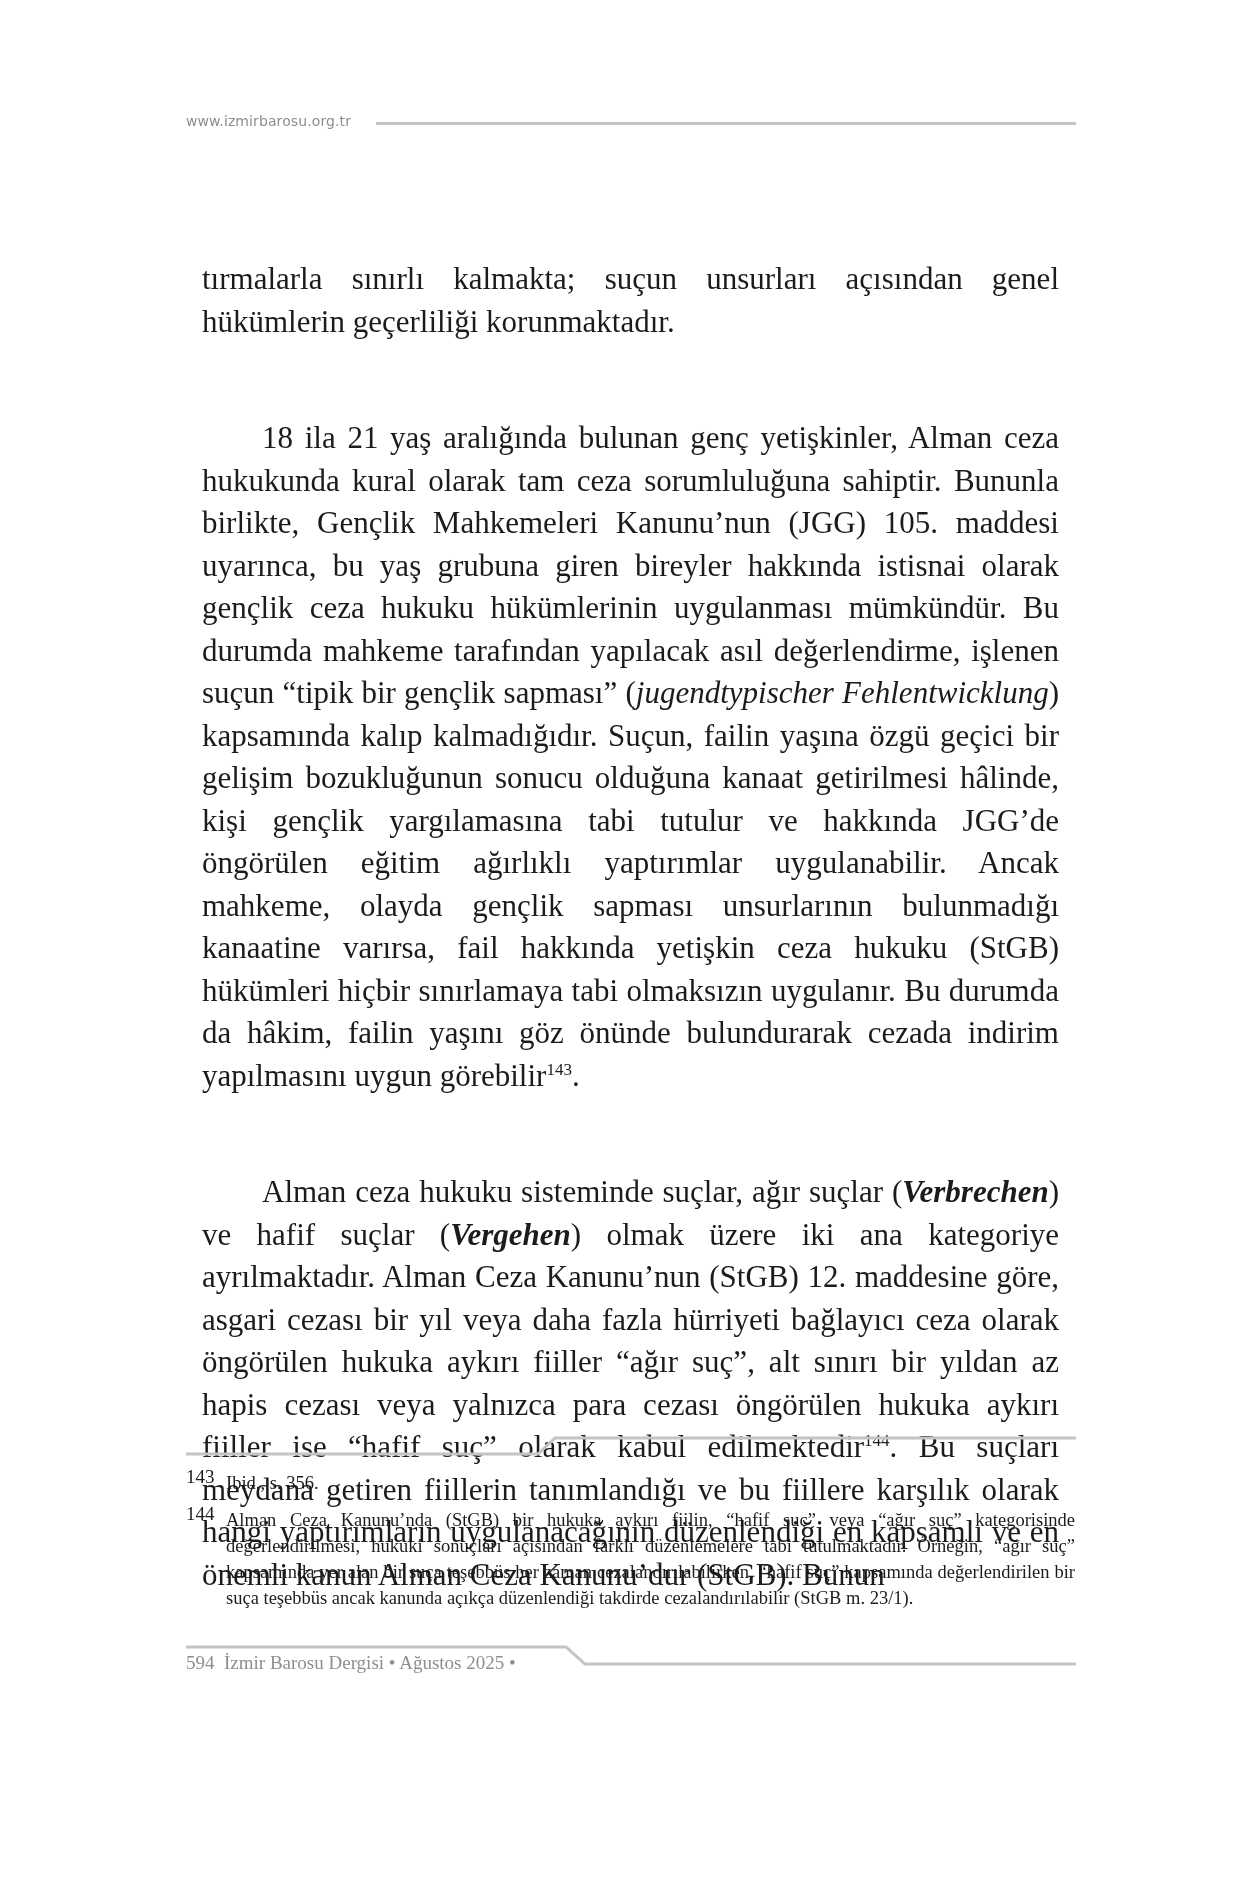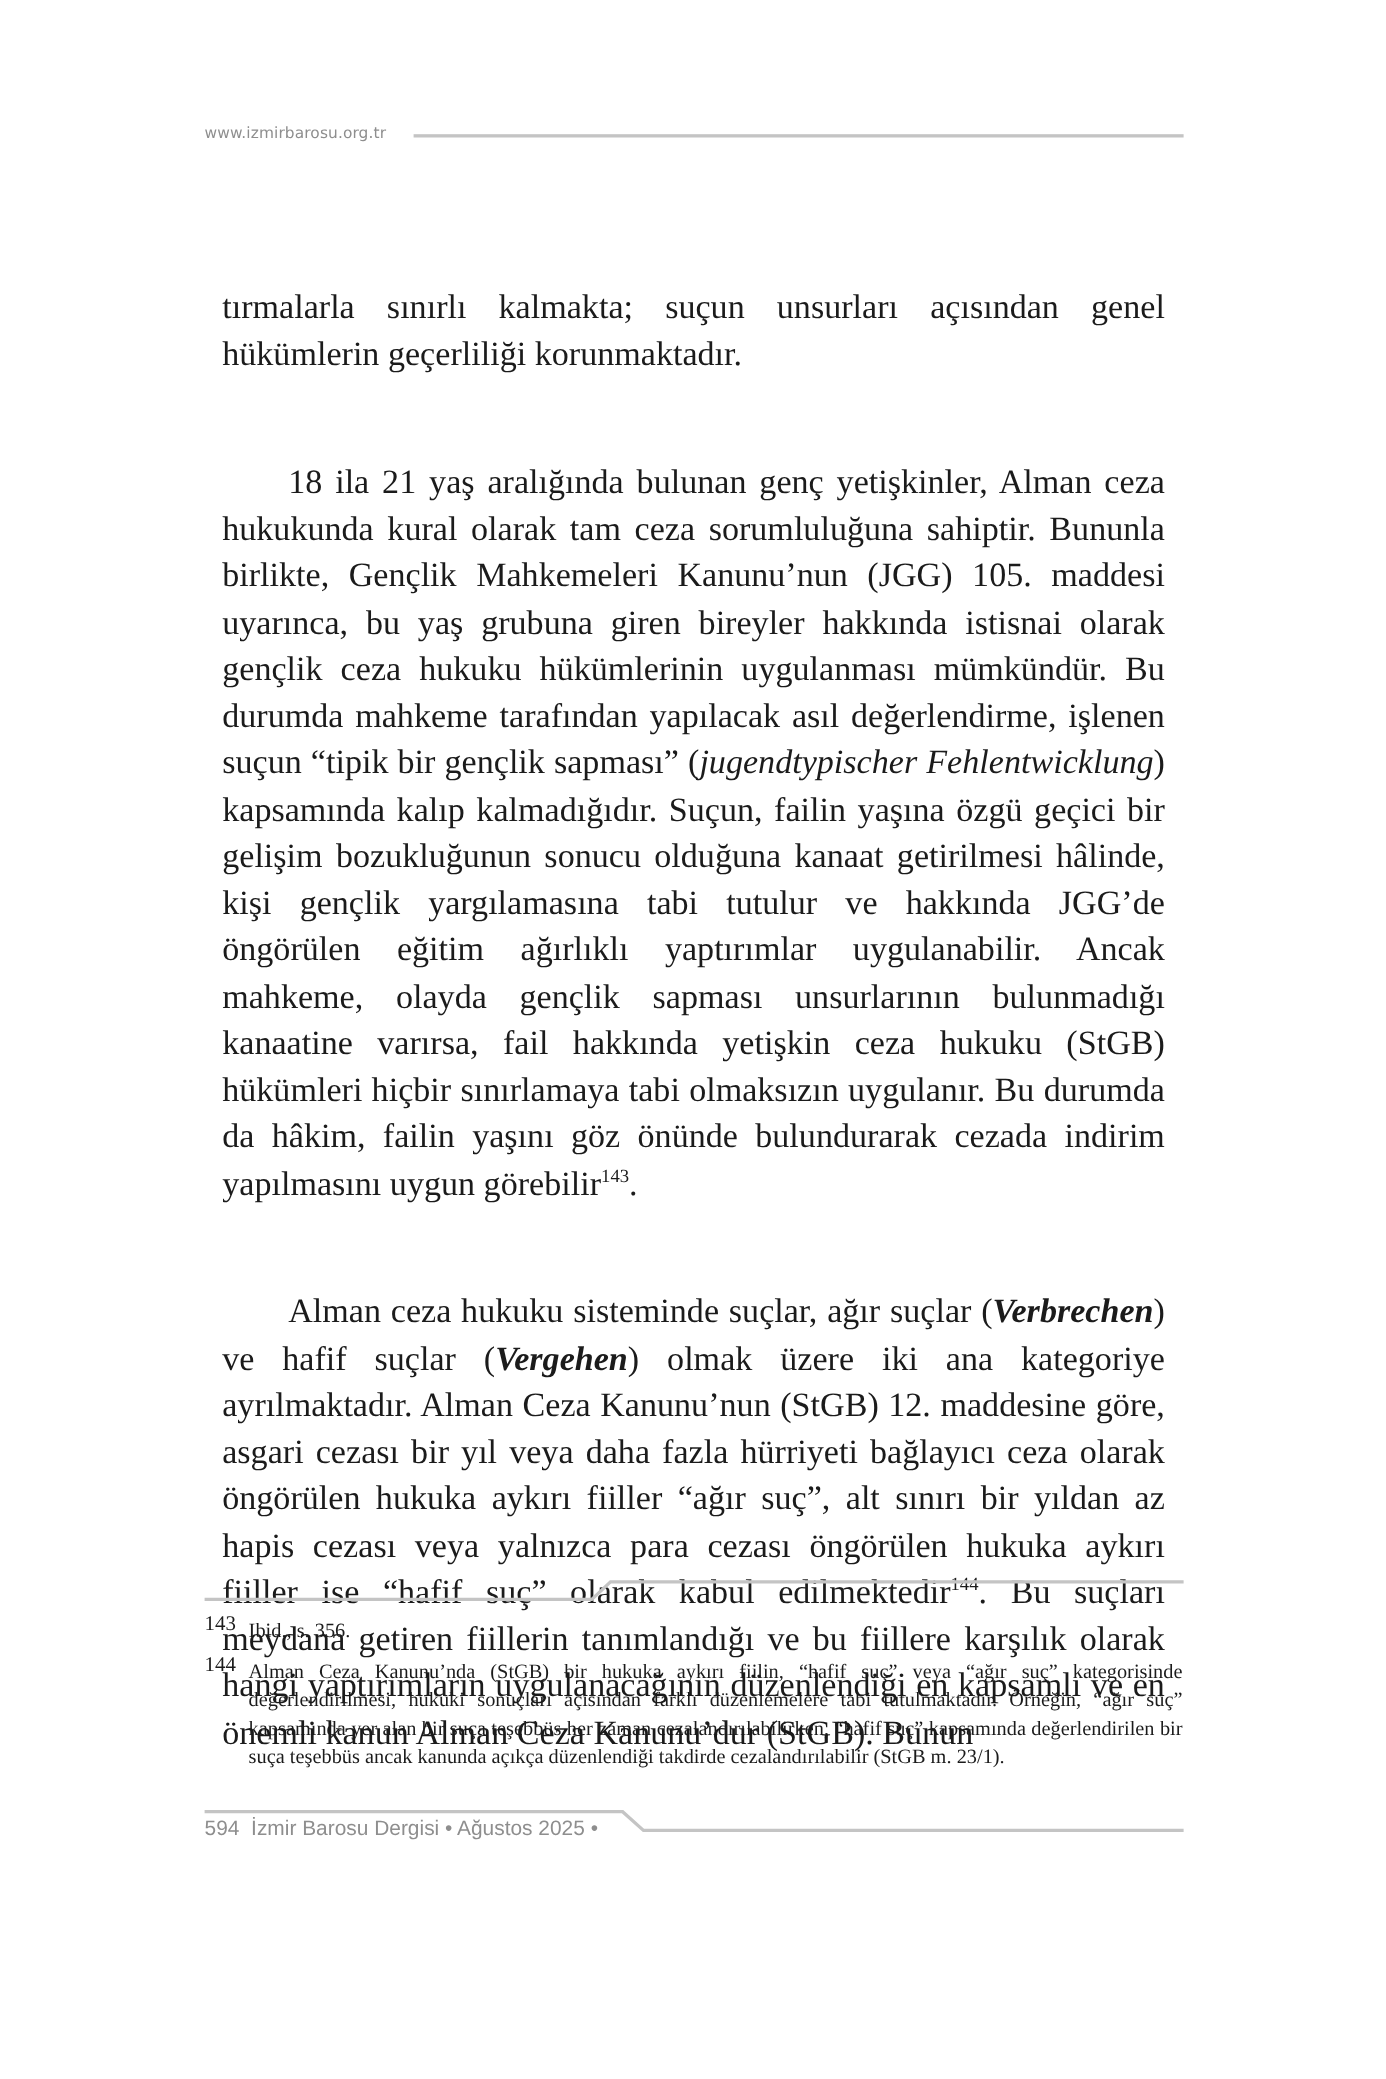--- a/index.html
+++ b/index.html
@@ -37,21 +37,21 @@
     }
     .fn { position: relative; padding-left: 40px; margin-bottom: 11px; }
     .fn-num {
       position: absolute; left: 0; top: -6px; font-size: 19px;
     }
     .fn-text { display: block; }
     .fn.short { padding-left: 40px; }
 
     .footer-text {
       position: absolute; left: 186px; top: 1652px;
-      font-family: Liberation Sans, sans-serif; font-size: 19px; color: #8e8e8e;
+      font-family: Liberation Serif, serif; font-size: 19px; color: #8e8e8e;
       white-space: pre;
     }
   </style>
 </head>
 <body>
 
 <div class="page">
 
   <span class="header-url">www.izmirbarosu.org.tr</span>
   <div class="header-rule"></div>

